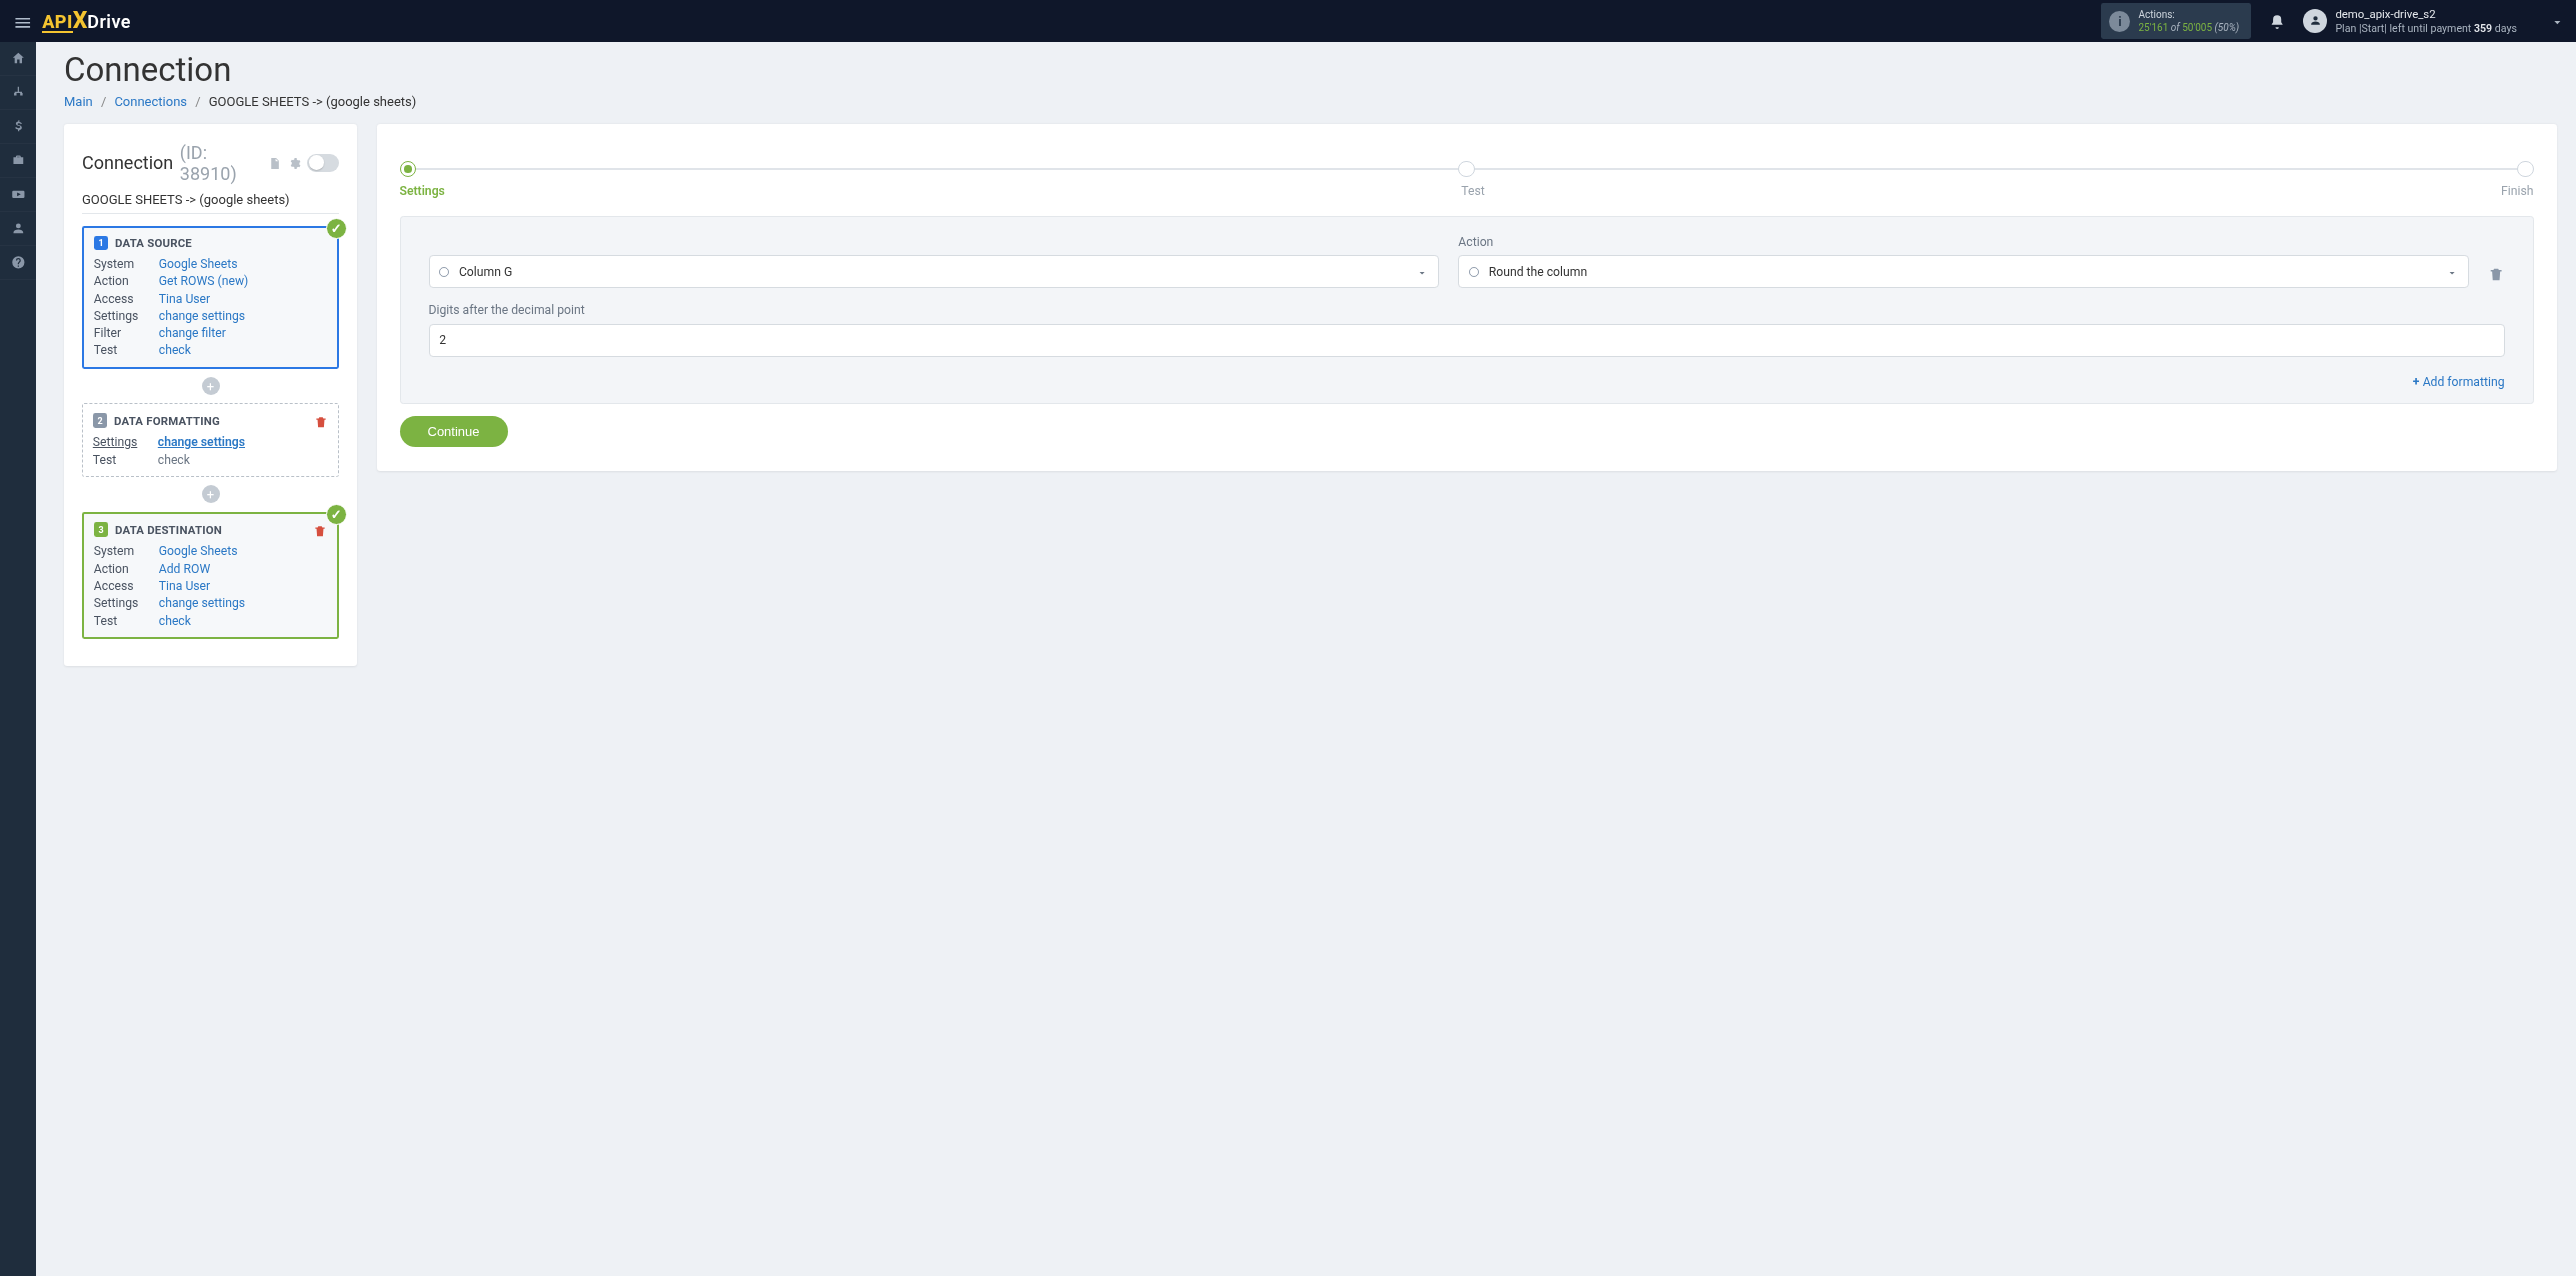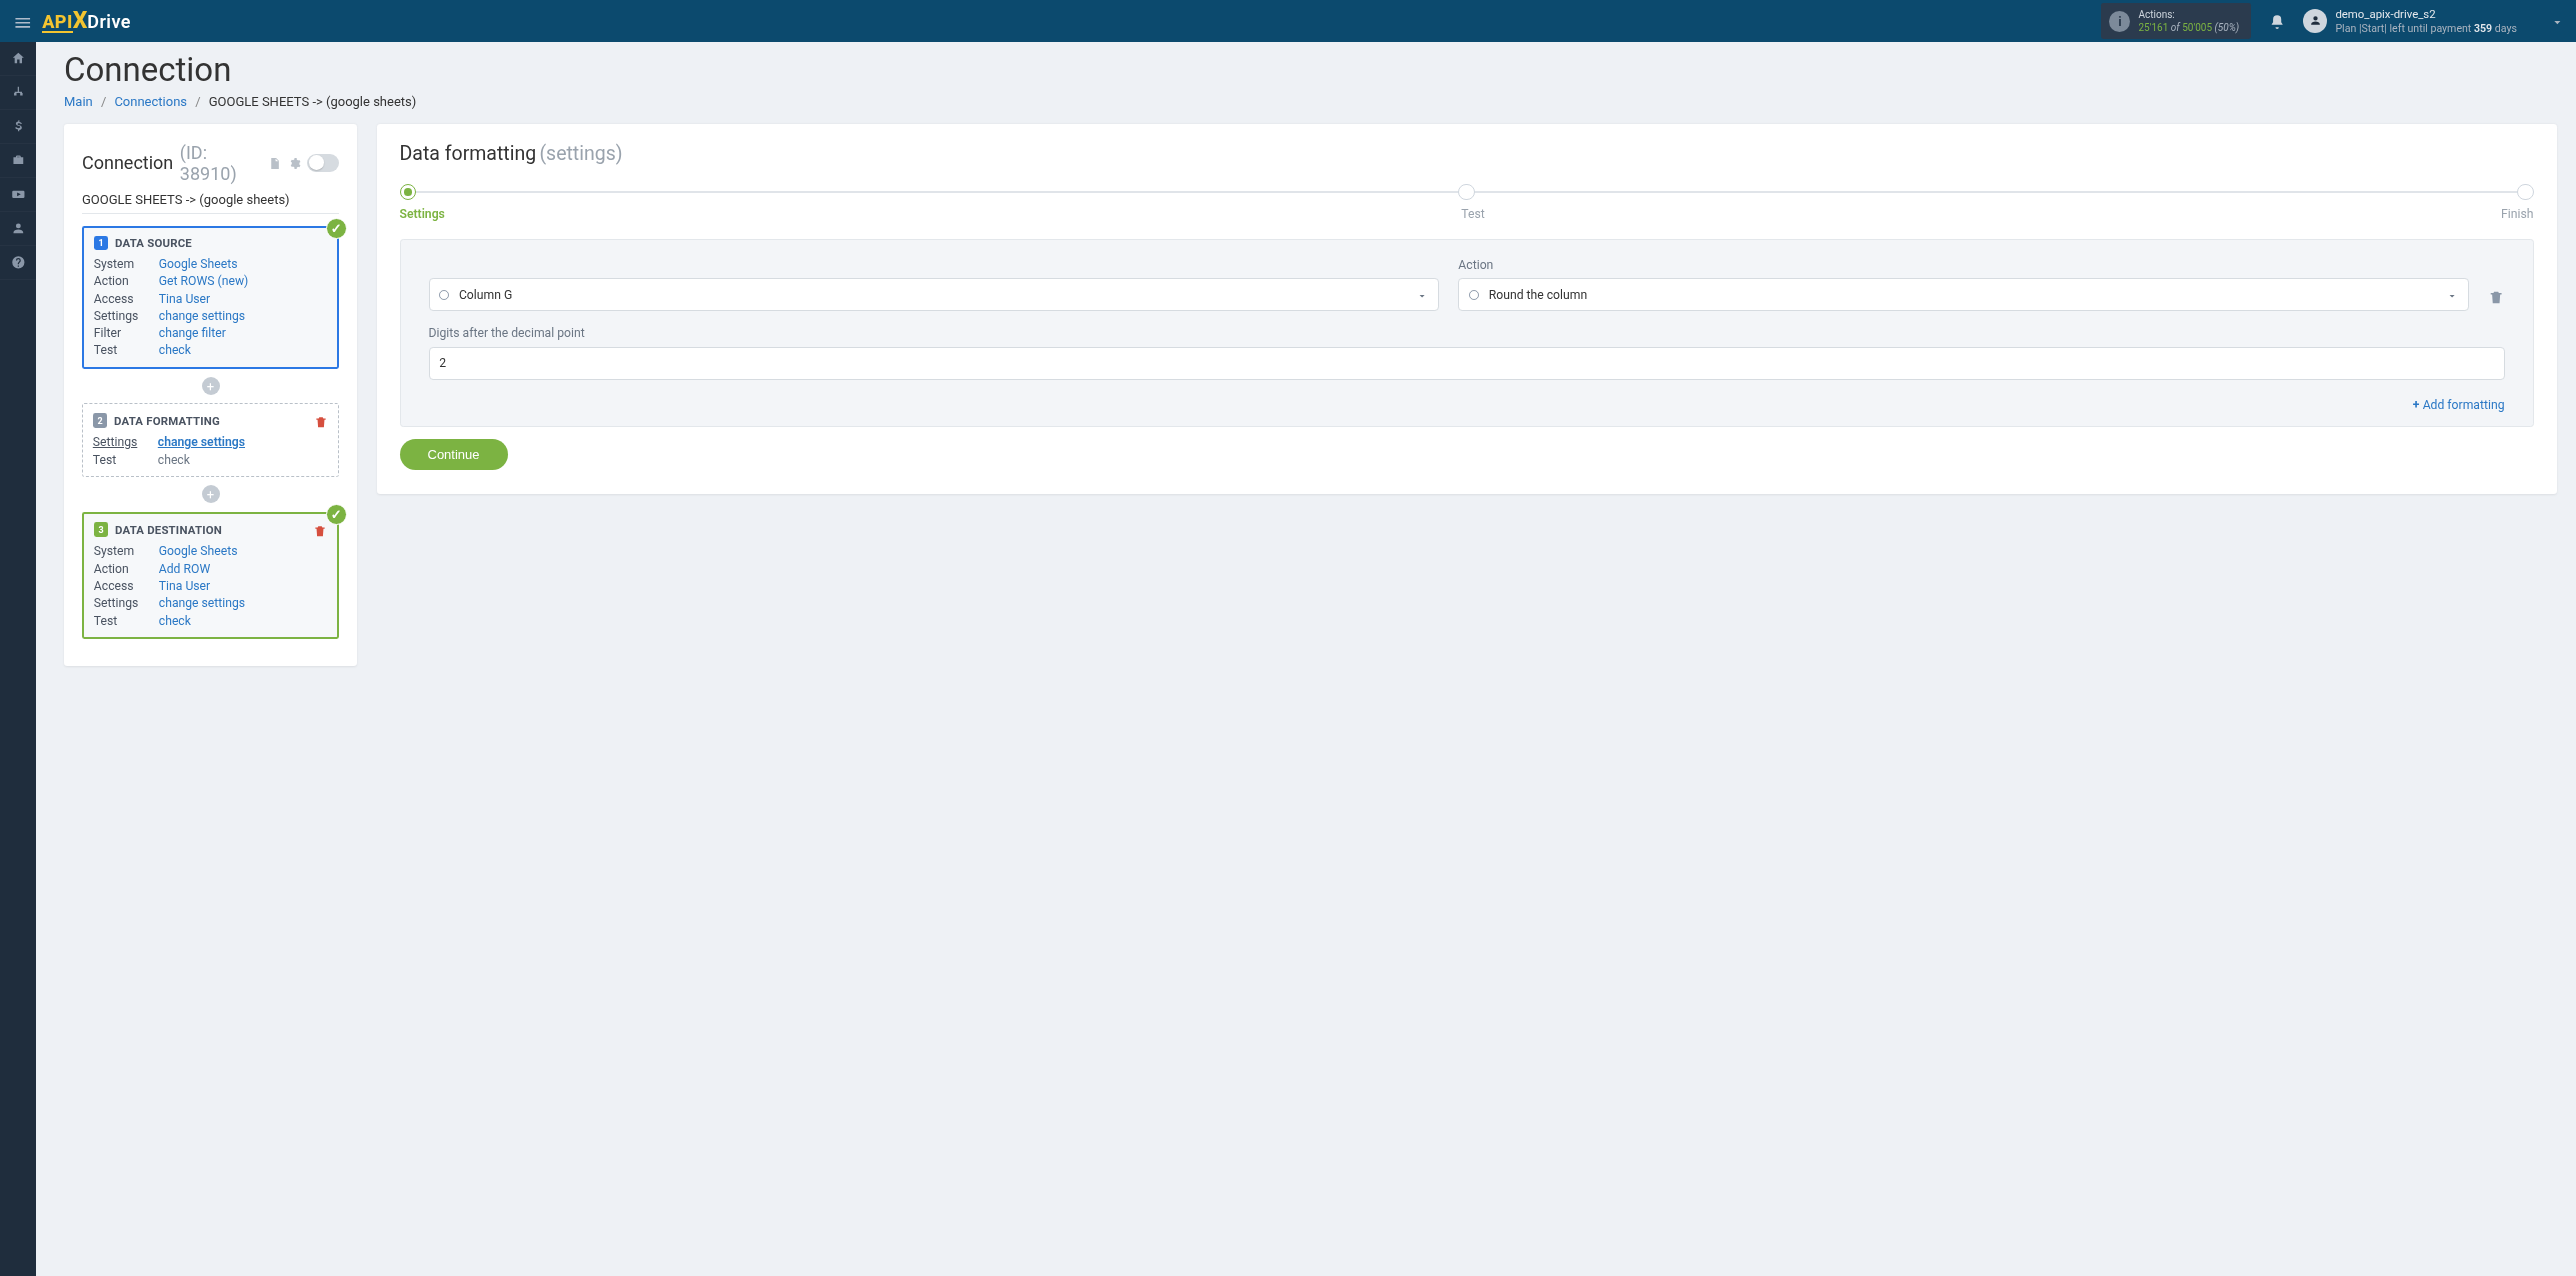--- a/index.html
+++ b/index.html
@@ -1,20 +1,20 @@
 <!DOCTYPE html>
 <html style="font-size:13px"><head>
 <meta charset="utf-8">
 <style>
   * { box-sizing: border-box; margin: 0; padding: 0; }
   body { font-family: -apple-system, BlinkMacSystemFont, "Segoe UI", Roboto, Arial, sans-serif; background:#eef1f5; color:#333; font-size:13px; }
   a { text-decoration:none; }
 
   
-  .topbar { background:#0c4a6e; height:42px; display:flex; align-items:center; padding:0 11.4px 0 6.5px; color:#ddd; position:relative; }
+  .topbar { background:#0f172a; height:42px; display:flex; align-items:center; padding:0 11.4px 0 6.5px; color:#ddd; position:relative; }
   .hamburger { color:#b0bccb; font-size:19.5px; padding:3.3px 6.5px; cursor:pointer; }
   .logo { display:flex; align-items:center; gap:1.6px; margin-left:3.3px; }
   .logo .api { color:#f4c430; font-weight:800; font-size:18px; letter-spacing:0.4px; position:relative; }
   .logo .x { color:#f4c430; font-weight:800; font-size:23px; margin:0 -1.6px; position:relative; top:-0.8px; }
   .logo .drive { color:#fff; font-weight:600; font-size:18px; letter-spacing:0.4px; }
   .logo .underline { position:absolute; bottom:-1.6px; left:0; right:0; height:2.4px; background:#f4c430; }
   .topbar-spacer { flex:1; }
   .actions-badge { background:#2b3b4e; border-radius:2.4px; padding:4.9px 11.4px 4.9px 8.1px; display:flex; align-items:center; gap:8.1px; }
   .actions-badge .info-icon { width:21px; height:21px; border-radius:50%; background:#7c8a9a; color:#2b3b4e; display:flex; align-items:center; justify-content:center; font-size:13px; font-weight:700; }
   .actions-badge .actions-text { font-size:10px; color:#cfd6de; line-height:1.3; }
@@ -287,24 +287,20 @@
             <div class="val"><a href="#">Tina User</a></div>
           <div class="lbl">Settings</div>
             <div class="val"><a href="#">change settings</a></div>
           <div class="lbl">Test</div>
             <div class="val"><a href="#">check</a></div>
         </div>
       </div>
     </div>
 
     <div class="panel right">
-      <div>
-        <h2>Data formatting</h2>
-        <span class="subtitle">(settings)</span>
-      </div>
 
       <div class="stepper">
         <div class="line"></div>
         <div class="node active"></div>
         <div class="gap"></div>
         <div class="node"></div>
         <div class="gap"></div>
         <div class="node"></div>
       </div>
       <div class="stepper-labels">

